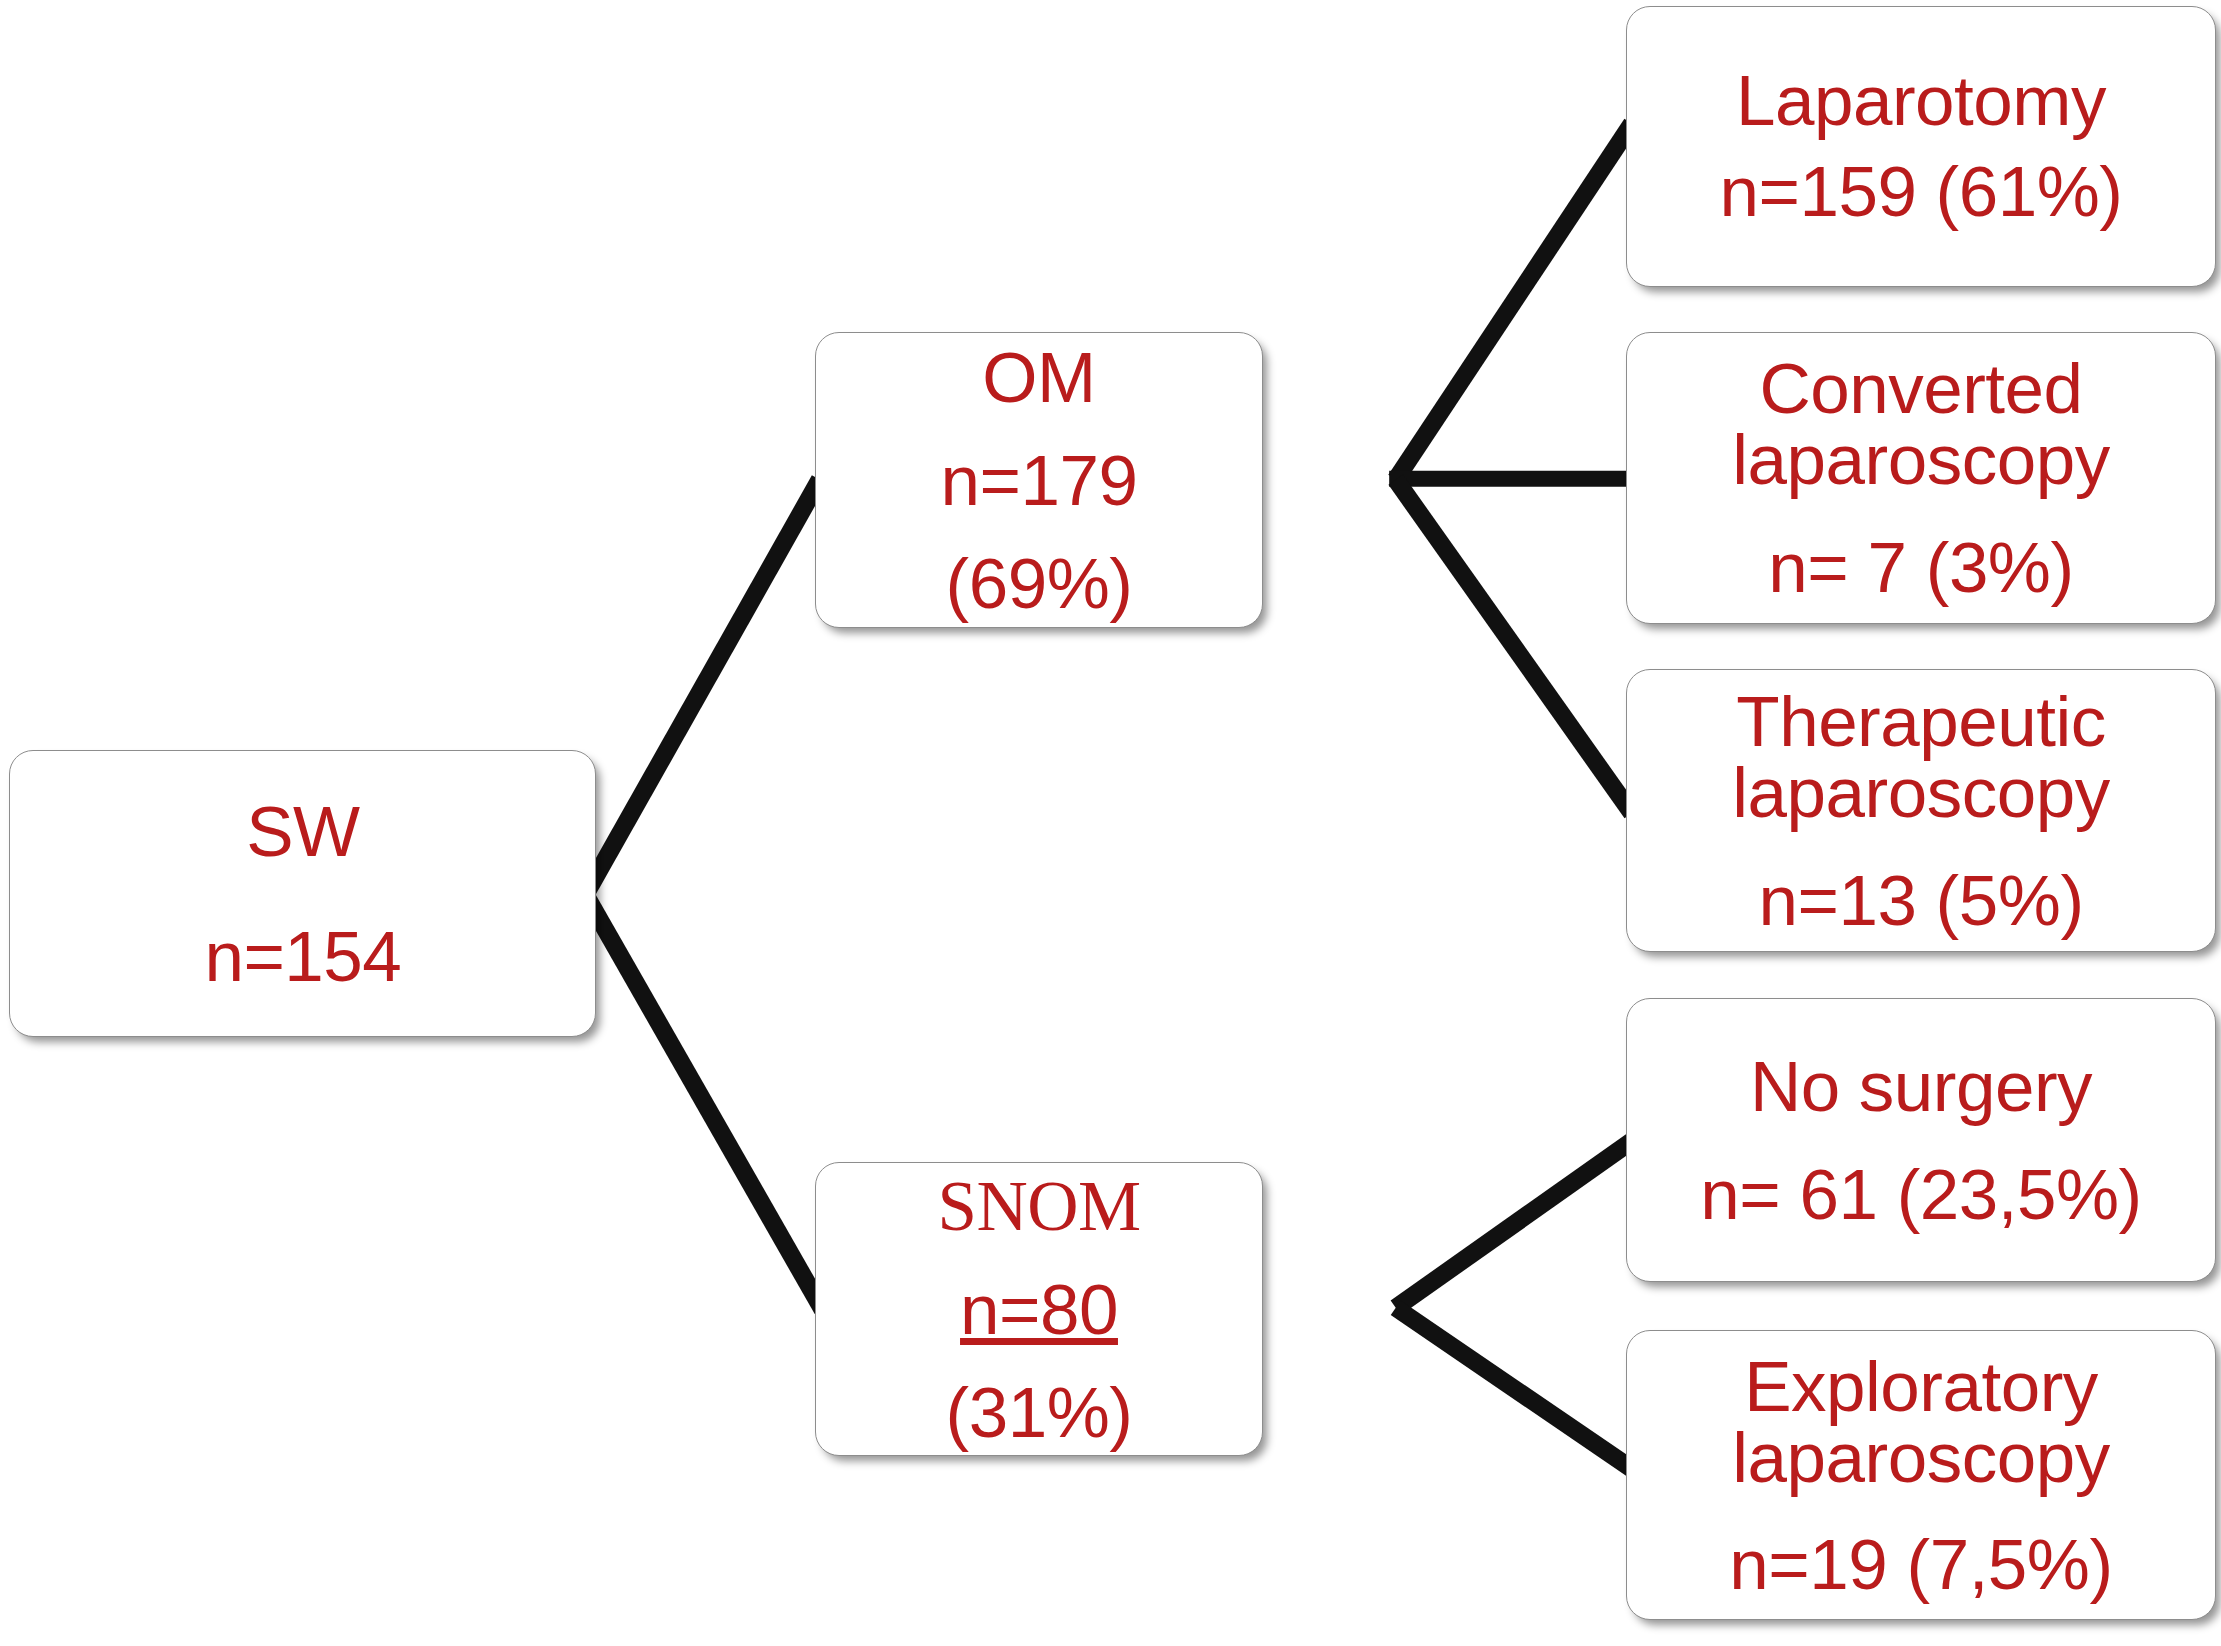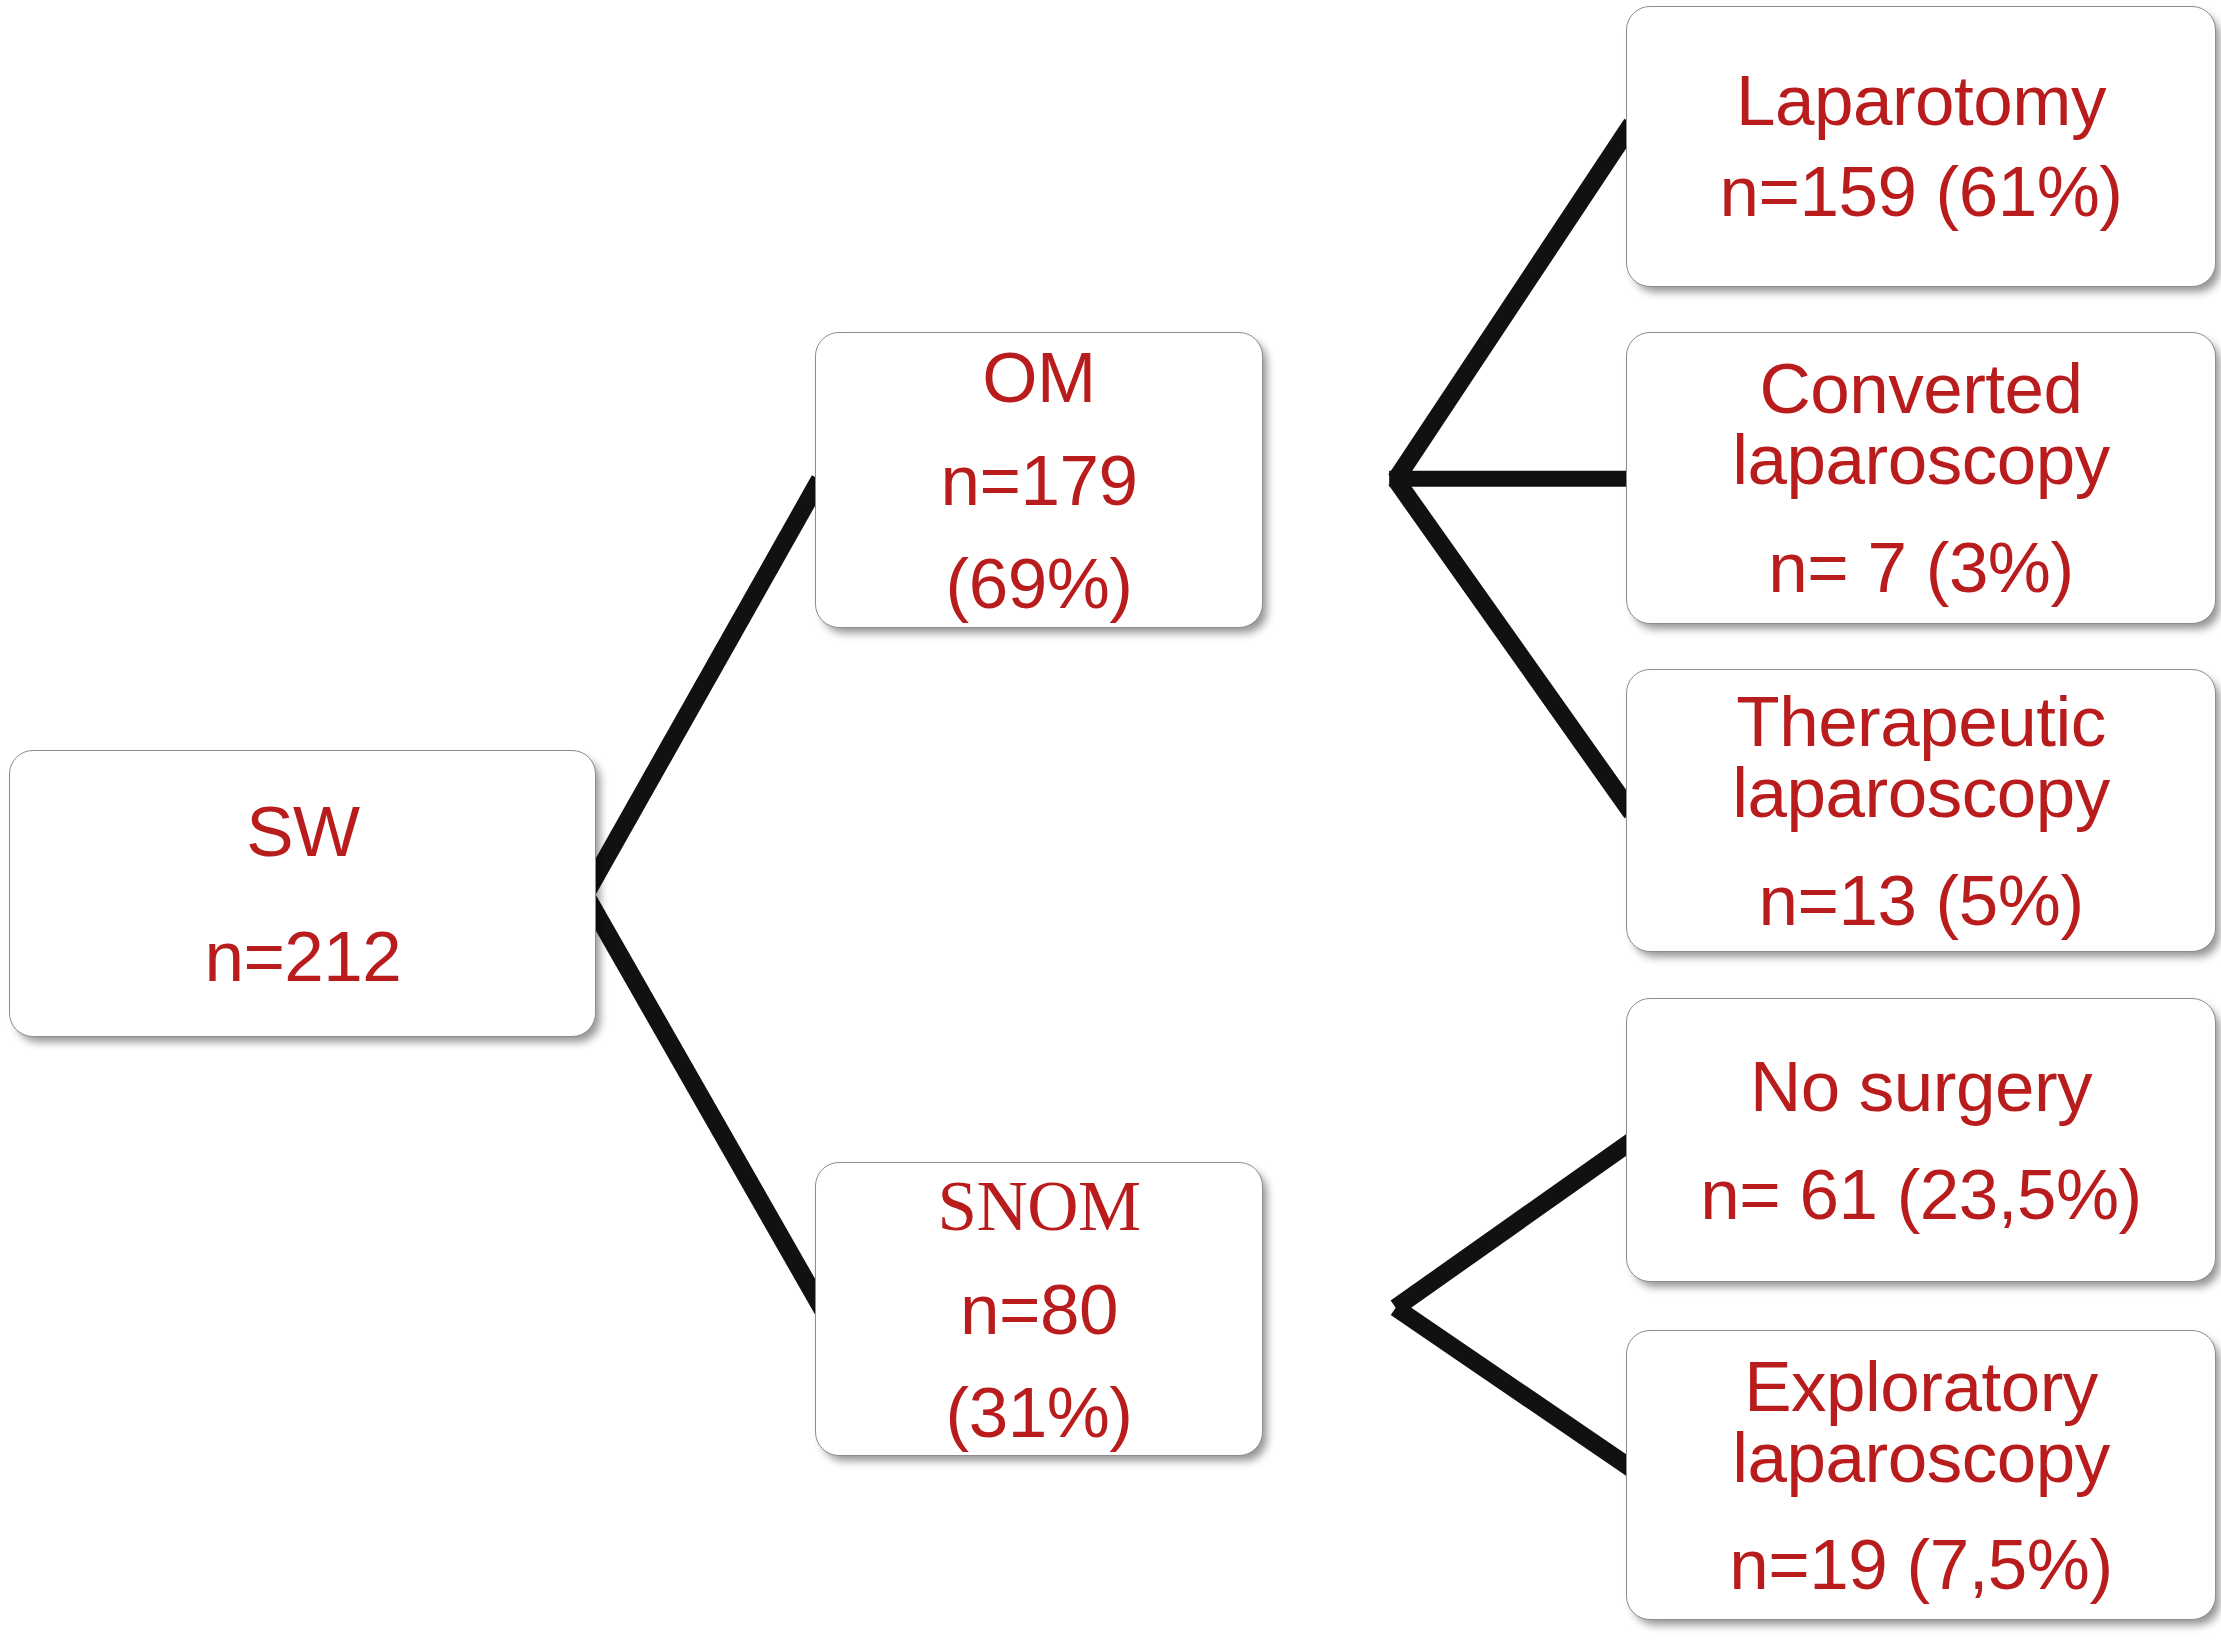--- a/index.html
+++ b/index.html
@@ -50,21 +50,21 @@
   #node-sw      { left: 9.4px;   top: 750px;  width: 587px; height: 287px; }
   #node-sw .ln1 { margin-bottom: 54px; }
 
   
   #node-om        { left: 815px; top: 332px;  width: 448px; height: 296px; }
   #node-om .ln1   { margin-bottom: 32px; }
   #node-om .ln2   { margin-bottom: 32px; }
 
   #node-snom      { left: 815px; top: 1162px; width: 448px; height: 294px; }
   #node-snom .ln1 { margin-bottom: 32px; font-family: Liberation Serif, serif; }
-  #node-snom .ln2 { margin-bottom: 32px; }
+  #node-snom .ln2 { margin-bottom: 32px; text-decoration: underline; }
 
   
   #node-laparotomy    { left: 1626px; top: 5.6px;    width: 590px; height: 281px; }
   #node-laparotomy .ln1 { margin-bottom: 20.6px; }
 
   #node-converted     { left: 1626px; top: 332px;  width: 590px; height: 292px; }
   #node-converted .ln2 { margin-bottom: 37px; }
 
   #node-therapeutic   { left: 1626px; top: 669px;  width: 590px; height: 283px; }
   #node-therapeutic .ln2 { margin-bottom: 37px; }
@@ -88,21 +88,21 @@
     <polyline points="1490,512 1742,132" fill="none" stroke="#111111" stroke-width="19" stroke-linecap="butt"></polyline>
     <polyline points="1483,511 1742,511" fill="none" stroke="#111111" stroke-width="17" stroke-linecap="butt"></polyline>
     <polyline points="1490,512 1742,868" fill="none" stroke="#111111" stroke-width="19" stroke-linecap="butt"></polyline>
 
     <polyline points="1490,1396 1742,1218" fill="none" stroke="#111111" stroke-width="19" stroke-linecap="butt"></polyline>
     <polyline points="1490,1396 1742,1568" fill="none" stroke="#111111" stroke-width="19" stroke-linecap="butt"></polyline>
   </svg>
 
   <div class="node" id="node-sw">
     <span class="ln ln1">SW</span>
-    <span class="ln ln2">n=212</span>
+    <span class="ln ln2">n=154</span>
   </div>
 
   <div class="node" id="node-om">
     <span class="ln ln1">OM</span>
     <span class="ln ln2">n=179</span>
     <span class="ln ln3">(69%)</span>
   </div>
 
   <div class="node" id="node-snom">
     <span class="ln ln1">SNOM</span>

